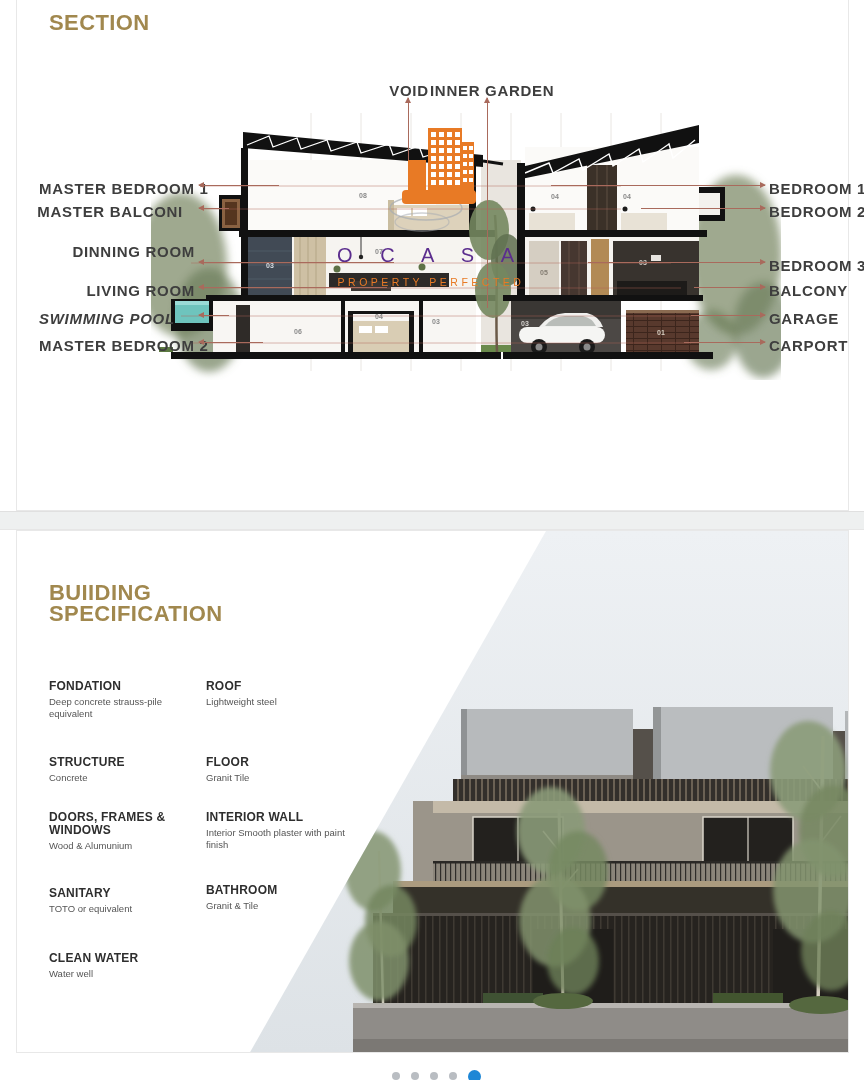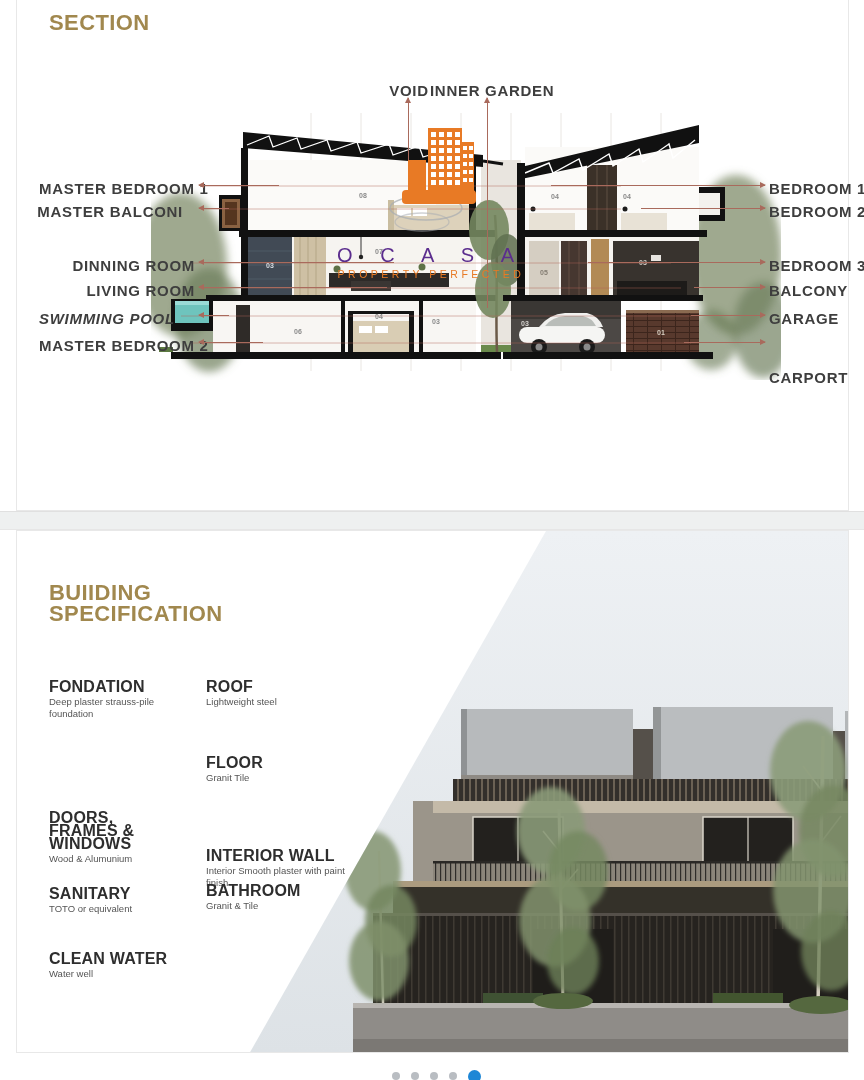--- a/index.html
+++ b/index.html
@@ -18,23 +18,23 @@
   .harrow{position:absolute;height:1px;background:#a96a5c;}
   .harrow.ah-left::before{content:"";position:absolute;left:-1px;top:-3px;
     border:3.5px solid transparent;border-left:0;border-right:6px solid #a96a5c;}
   .harrow.ah-right::after{content:"";position:absolute;right:-1px;top:-3px;
     border:3.5px solid transparent;border-right:0;border-left:6px solid #a96a5c;}
   .varrow{position:absolute;width:1px;background:#a96a5c;}
   .varrow::before{content:"";position:absolute;top:-1px;left:-3px;
     border:3.5px solid transparent;border-top:0;border-bottom:6px solid #a96a5c;}
   .watermark{position:absolute;text-align:center;pointer-events:none;}
   .wm-brand{color:#5b2d8e;font-size:20px;font-weight:500;letter-spacing:11px;}
-  .wm-tag{color:#e87a25;font-size:10.5px;font-weight:500;letter-spacing:3.5px;margin-top:1px;}
+  .wm-tag{color:#e87a25;font-size:10.5px;font-weight:500;letter-spacing:3.5px;margin-top:9px;}
   .spec-item{position:absolute;width:140px;}
-  .spec-label{font-size:16px;font-weight:700;color:#2e2e2e;letter-spacing:0.2px;line-height:13px;}
+  .spec-label{font-size:12px;font-weight:700;color:#2e2e2e;letter-spacing:0.2px;line-height:13px;}
   .spec-value{font-size:9.5px;color:#555555;line-height:12px;margin-top:3px;}
   .hashtag{position:absolute;color:#fdfdfd;font-size:27px;font-weight:400;letter-spacing:1px;}
   .pagination{position:absolute;left:392px;top:1069px;display:flex;gap:11px;align-items:flex-start;}
   .dot{width:8px;height:8px;border-radius:50%;background:#b9bdc2;margin-top:3px;}
   .dot.active{width:13px;height:13px;background:#1e87d6;margin-top:1px;}
   svg text{font-family:"Liberation Sans",sans-serif;}
 </style>
 </head>
 <body>
 
@@ -204,37 +204,37 @@
         </g>
       </svg>
 
       <div class="dlabel" style="left:362px;top:82px;width:60px;text-align:center;">VOID</div>
       <div class="dlabel" style="left:413px;top:82px;width:120px;text-align:center;">INNER GARDEN</div>
       <div class="varrow" style="left:391px;top:98px;height:104px;"></div>
       <div class="varrow" style="left:470px;top:98px;height:210px;"></div>
 
       <div class="dlabel" style="left:22px;top:180px;width:156px;text-align:right;">MASTER BEDROOM 1</div>
       <div class="dlabel" style="left:10px;top:203px;width:156px;text-align:right;">MASTER BALCONI</div>
-      <div class="dlabel" style="left:22px;top:257px;width:156px;text-align:right;">DINNING ROOM</div>
+      <div class="dlabel" style="left:22px;top:243px;width:156px;text-align:right;">DINNING ROOM</div>
       <div class="dlabel" style="left:22px;top:282px;width:156px;text-align:right;">LIVING ROOM</div>
       <div class="dlabel" style="left:22px;top:310px;width:156px;text-align:left;font-style:italic;">SWIMMING POOL</div>
       <div class="dlabel" style="left:22px;top:337px;width:156px;">MASTER BEDROOM 2</div>
       <div class="harrow ah-left" style="left:182px;top:185px;width:80px;"></div>
       <div class="harrow ah-left" style="left:182px;top:208px;width:30px;"></div>
       <div class="harrow ah-left" style="left:182px;top:262px;width:195px;"></div>
       <div class="harrow ah-left" style="left:182px;top:287px;width:188px;"></div>
       <div class="harrow ah-left" style="left:182px;top:315px;width:30px;"></div>
       <div class="harrow ah-left" style="left:182px;top:342px;width:64px;"></div>
 
       <div class="dlabel" style="left:752px;top:180px;">BEDROOM 1</div>
       <div class="dlabel" style="left:752px;top:203px;">BEDROOM 2</div>
       <div class="dlabel" style="left:752px;top:257px;">BEDROOM 3</div>
       <div class="dlabel" style="left:752px;top:282px;">BALCONY</div>
       <div class="dlabel" style="left:752px;top:310px;">GARAGE</div>
-      <div class="dlabel" style="left:752px;top:337px;margin-top:32px;">CARPORT</div>
+      <div class="dlabel" style="left:752px;top:337px;">CARPORT</div>
       <div class="harrow ah-right" style="left:534px;top:185px;width:214px;"></div>
       <div class="harrow ah-right" style="left:624px;top:208px;width:124px;"></div>
       <div class="harrow ah-right" style="left:571px;top:262px;width:177px;"></div>
       <div class="harrow ah-right" style="left:677px;top:287px;width:71px;"></div>
       <div class="harrow ah-right" style="left:674px;top:315px;width:74px;"></div>
       <div class="harrow ah-right" style="left:667px;top:342px;width:81px;"></div>
 
       <div class="watermark" style="left:314px;top:122px;width:200px;">
         <svg width="150" height="118" viewBox="0 0 150 118" style="margin-left:16px;">
           <g fill="none" stroke="#a9adb2">
@@ -390,21 +390,25 @@
     </svg>
 
 
     <h2 class="gold-title" style="position:absolute;left:32px;top:51px;line-height:21px;">
       <div>BUIIDING</div>
       <div>SPECIFICATION</div>
     </h2>
 
     <div class="spec-item" style="left:32px;top:149px;">
       <div class="spec-label">FONDATION</div>
-      <div class="spec-value">Deep plaster strauss-pile foundation</div>
+      <div class="spec-value">Deep concrete strauss-pile equivalent</div>
+    </div>
+    <div class="spec-item" style="left:32px;top:225px;">
+      <div class="spec-label">STRUCTURE</div>
+      <div class="spec-value">Concrete</div>
     </div>
     <div class="spec-item" style="left:32px;top:280px;width:120px;">
       <div class="spec-label">DOORS, FRAMES &amp; WINDOWS</div>
       <div class="spec-value">Wood &amp; Alumunium</div>
     </div>
     <div class="spec-item" style="left:32px;top:356px;">
       <div class="spec-label">SANITARY</div>
       <div class="spec-value">TOTO or equivalent</div>
     </div>
     <div class="spec-item" style="left:32px;top:421px;">
@@ -413,21 +417,21 @@
     </div>
 
     <div class="spec-item" style="left:189px;top:149px;">
       <div class="spec-label">ROOF</div>
       <div class="spec-value">Lightweight steel</div>
     </div>
     <div class="spec-item" style="left:189px;top:225px;">
       <div class="spec-label">FLOOR</div>
       <div class="spec-value">Granit Tile</div>
     </div>
-    <div class="spec-item" style="left:189px;top:280px;margin-top:38px;">
+    <div class="spec-item" style="left:189px;top:280px;">
       <div class="spec-label">INTERIOR WALL</div>
       <div class="spec-value">Interior Smooth plaster with paint finish</div>
     </div>
     <div class="spec-item" style="left:189px;top:353px;">
       <div class="spec-label">BATHROOM</div>
       <div class="spec-value">Granit &amp; Tile</div>
     </div>
   </section>
 
   <div class="pagination">

